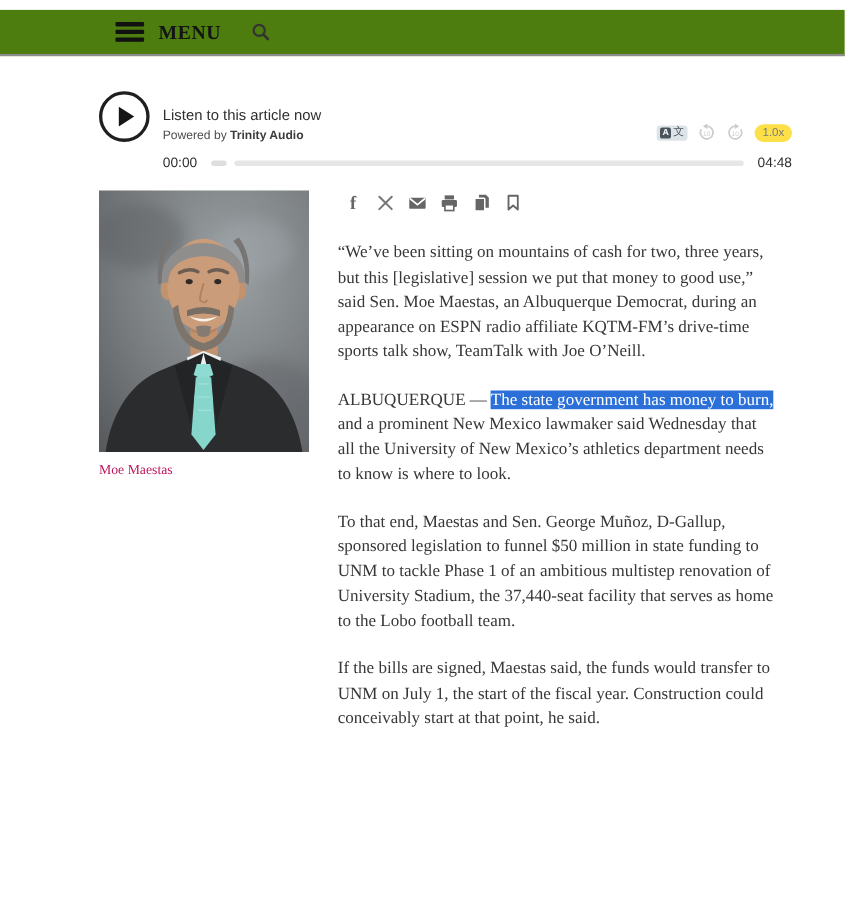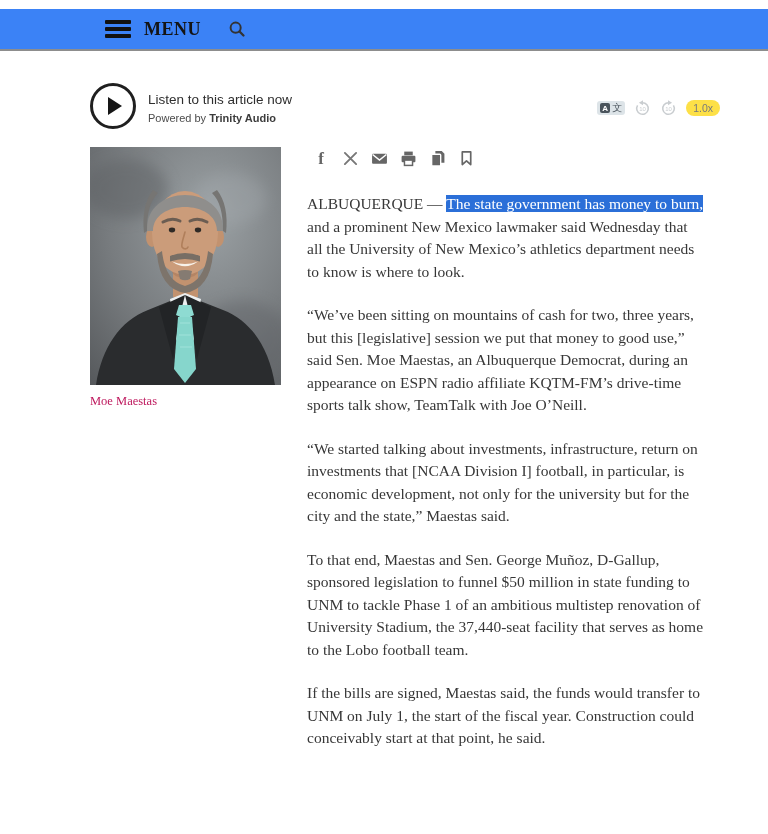--- a/index.html
+++ b/index.html
@@ -9,21 +9,21 @@
     background: #ffffff;
     font-family: "Liberation Sans", sans-serif;
     overflow: hidden;
   }
   .page { width: 768px; height: 834px; position: relative; background: #fff; }
 
   
   .topbar {
     margin-top: 9px;
     height: 42px;
-    background: #3b82f6;
+    background: #4d7c0f;
     border-bottom: 2px solid #8d8d8d;
     display: flex;
     align-items: center;
   }
   .menu-group { display: flex; align-items: center; gap: 13px; margin-left: 105px; cursor: pointer; }
   .hamburger { display: flex; flex-direction: column; gap: 3px; }
   .hamburger span { width: 26px; height: 4px; background: #111; border-radius: 1px; }
   .menu-label {
     font-family: "Liberation Serif", serif;
     font-weight: 700; font-size: 18px; letter-spacing: 0.5px; color: #141414;
@@ -32,21 +32,21 @@
 
   
   .credit {
     margin: 6px 0 0 90px;
     font-family: "Liberation Serif", serif;
     font-size: 11.5px; color: #3e3e3e;
   }
 
   
   .audio { margin: 20px 48px 0 90px; }
-  .ap-top { display: flex; align-items: center; margin-top: 32px; }
+  .ap-top { display: flex; align-items: flex-end; margin-top: 32px; }
   .play {
     width: 46px; height: 46px; border-radius: 50%;
     border: 3px solid #1f1f1f; background: #fff;
     position: relative; flex: none; cursor: pointer; padding: 0;
   }
   .play-tri {
     position: absolute; left: 15px; top: 11px;
     width: 0; height: 0;
     border-left: 14px solid #161616;
     border-top: 9px solid transparent;
@@ -158,20 +158,26 @@
             <g transform="translate(20,0) scale(-1,1)">
               <path d="M10 3.2 A 6.8 6.8 0 1 1 4.2 6.4" fill="none" stroke="#c9cdd0" stroke-width="1.8"></path>
               <path d="M10.6 0.4 L5.8 3.2 L10.6 6.2 Z" fill="#c9cdd0"></path>
             </g>
             <text x="10" y="13.2" font-size="7" fill="#c9cdd0" text-anchor="middle" font-family="Liberation Sans, sans-serif">10</text>
           </svg>
         </button>
         <button class="speed">1.0x</button>
       </div>
     </div>
+    <div class="ap-progress">
+      <span>00:00</span>
+      <span class="bar-thumb"></span>
+      <div class="bar"></div>
+      <span>04:48</span>
+    </div>
   </section>
 
   <main class="content">
 
     <figure class="photo-col">
       <svg class="portrait" viewBox="0 0 191 238">
         <defs>
           <radialGradient id="bgg" cx="0.62" cy="0.30" r="0.95">
             <stop offset="0" stop-color="#9ba1a4"></stop>
             <stop offset="0.55" stop-color="#787c7f"></stop>
@@ -257,21 +263,20 @@
             <rect x="2.5" y="4" width="8.5" height="11" rx="0.8" fill="#666" stroke="#fff" stroke-width="1.3"></rect>
           </svg>
         </button>
         <button class="share-btn">
           <svg width="15" height="16" viewBox="0 0 16 16">
             <path d="M3.5 1.5 h9 v13.5 l-4.5 -4 l-4.5 4 Z" fill="none" stroke="#666" stroke-width="1.8" stroke-linejoin="round"></path>
           </svg>
         </button>
       </div>
 
+      <p>“We’ve been sitting on mountains of cash for two, three years, but this [legislative] session we put that money to good use,” said Sen. Moe Maestas, an Albuquerque Democrat, during an appearance on ESPN radio affiliate KQTM-FM’s drive-time sports talk show, TeamTalk with Joe O’Neill.</p>
       <p><span>ALBUQUERQUE — </span><mark class="sel">The state government has money to burn,</mark><span> and a prominent New Mexico lawmaker said Wednesday that all the University of New Mexico’s athletics department needs to know is where to look.</span></p>
-      <p>“We’ve been sitting on mountains of cash for two, three years, but this [legislative] session we put that money to good use,” said Sen. Moe Maestas, an Albuquerque Democrat, during an appearance on ESPN radio affiliate KQTM-FM’s drive-time sports talk show, TeamTalk with Joe O’Neill.</p>
-      <p>“We started talking about investments, infrastructure, return on investments that [NCAA Division I] football, in particular, is economic development, not only for the university but for the city and the state,” Maestas said.</p>
       <p>To that end, Maestas and Sen. George Muñoz, D-Gallup, sponsored legislation to funnel $50 million in state funding to UNM to tackle Phase 1 of an ambitious multistep renovation of University Stadium, the 37,440-seat facility that serves as home to the Lobo football team.</p>
       <p>If the bills are signed, Maestas said, the funds would transfer to UNM on July 1, the start of the fiscal year. Construction could conceivably start at that point, he said.</p>
 
     </article>
   </main>
 </div>
 
 </body></html>

